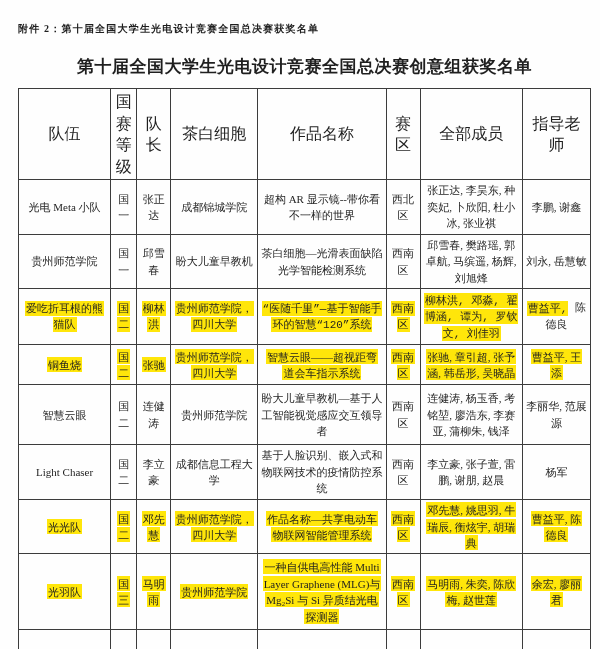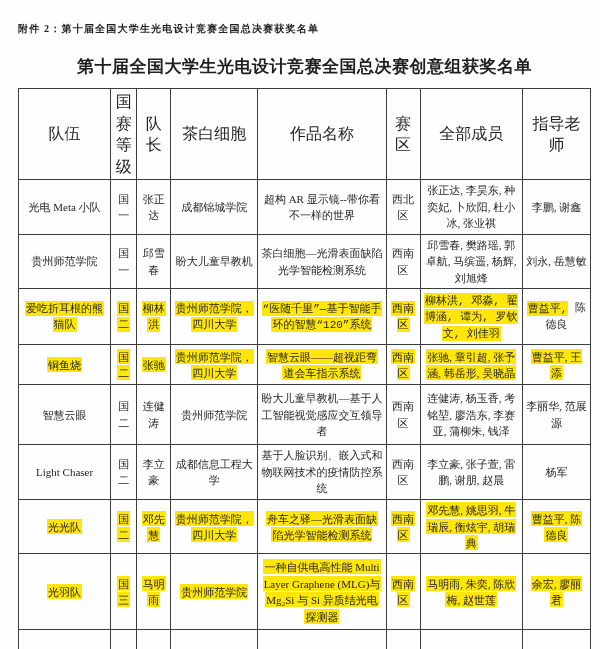--- a/index.html
+++ b/index.html
@@ -122,21 +122,21 @@
           <td><span>基于人脸识别、嵌入式和物联网技术的疫情防控系统</span></td>
           <td><span>西南区</span></td>
           <td><span>李立豪, 张子萱, 雷鹏, 谢朋, 赵晨</span></td>
           <td><span>杨军</span></td>
         </tr>
         <tr style="height: 48px;">
           <td><span class="hl">光光队</span></td>
           <td><span class="hl">国二</span></td>
           <td><span class="hl">邓先慧</span></td>
           <td><span class="hl">贵州师范学院，四川大学</span></td>
-          <td><span class="hl">舟车之驿—光滑表面缺陷光学智能检测系统</span></td>
+          <td><span class="hl">作品名称—共享电动车物联网智能管理系统</span></td>
           <td><span class="hl">西南区</span></td>
           <td><span class="hl">邓先慧, 姚思羽, 牛瑞辰, 衡炫宇, 胡瑞典</span></td>
           <td><span class="hl">曹益平, 陈德良</span></td>
         </tr>
         <tr style="height: 76px;">
           <td><span class="hl">光羽队</span></td>
           <td><span class="hl">国三</span></td>
           <td><span class="hl">马明雨</span></td>
           <td><span class="hl">贵州师范学院</span></td>
           <td><span class="hl">一种自供电高性能 MultiLayer Graphene (MLG)与Mg₂Si 与 Si 异质结光电探测器</span></td>

